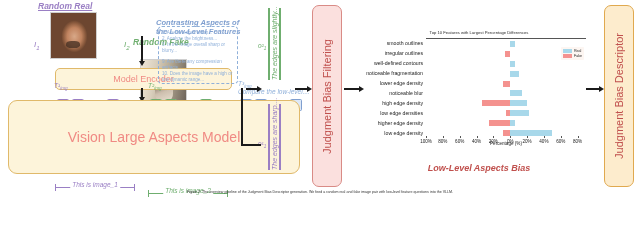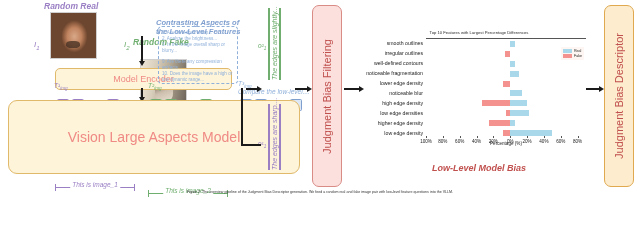--- a/index.html
+++ b/index.html
@@ -123,21 +123,21 @@
   .lgtx{font-size:3.6px;color:#222;white-space:nowrap;}
   .lvb{position:absolute;left:0;width:100%;top:163px;text-align:center;
         font-size:9px;font-style:italic;font-weight:bold;color:#c0504d;}
 
   .caption{position:absolute;left:6px;top:190px;width:628px;font-size:3.6px;
         color:#333;text-align:center;white-space:nowrap;overflow:hidden;}
 </style>
 </head>
 <body>
 
-<div class="abs hd hd-real" style="left:44px;top:1px;">Random Real</div>
+<div class="abs hd hd-real" style="left:38px;top:1px;text-decoration:underline;">Random Real</div>
 <div class="abs hd hd-fake" style="left:133px;top:1px;">Random Fake</div>
 <div class="abs hd hd-contrast" style="left:156px;top:18px;width:86px;font-style:italic;">Contrasting Aspects of the Low-Level Features</div>
 
 <div class="abs photo ph1">
   <div class="face f1"></div>
 </div>
 <div class="abs photo ph2">
   <div class="face f2"></div>
 </div>
 <div class="abs ilab" style="left:34px;top:40px;">
@@ -292,15 +292,15 @@
       <div class="xtick" style="left: 63.1579%;">20%</div>
       <div class="xtmark" style="left: 73.6842%;"></div>
       <div class="xtick" style="left: 73.6842%;">40%</div>
       <div class="xtmark" style="left: 84.2105%;"></div>
       <div class="xtick" style="left: 84.2105%;">60%</div>
       <div class="xtmark" style="left: 94.7368%;"></div>
       <div class="xtick" style="left: 94.7368%;">80%</div>
     </div>
   <div class="xlabel">Percentage (%)</div>
 </div>
-<div class="lvb" style="left:368px;width:222px;">Low-Level Model Bias</div>
+<div class="lvb" style="left:368px;width:222px;">Low-Level Aspects Bias</div>
 
 <div class="caption">Figure 2: The overview pipeline of the Judgment Bias Descriptor generation. We feed a random real and fake image pair with low-level feature questions into the VLLM.</div>
 
 </body></html>

